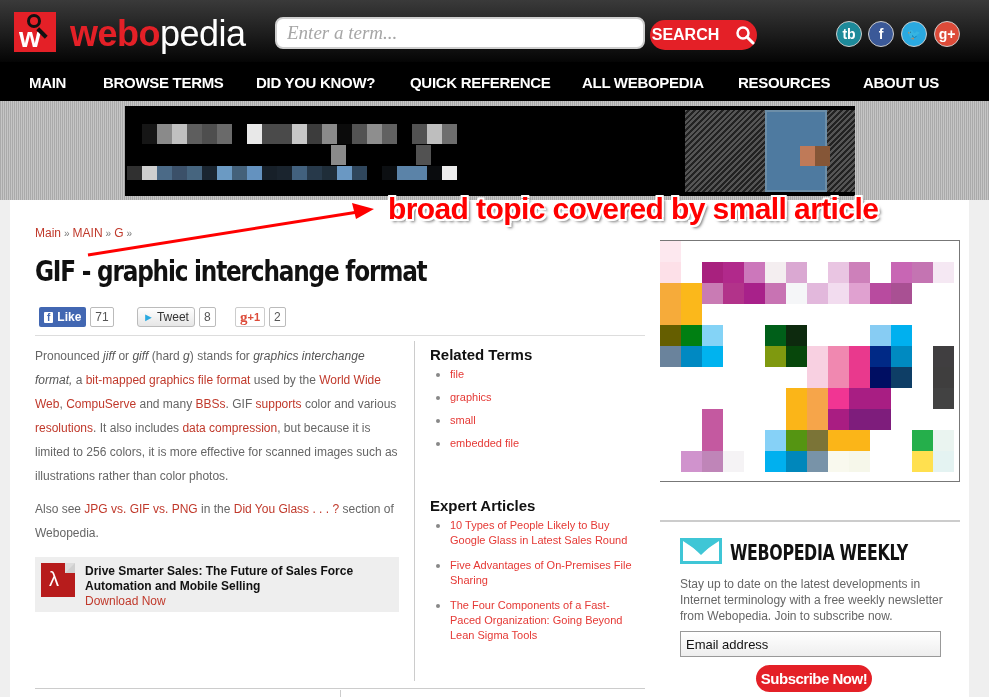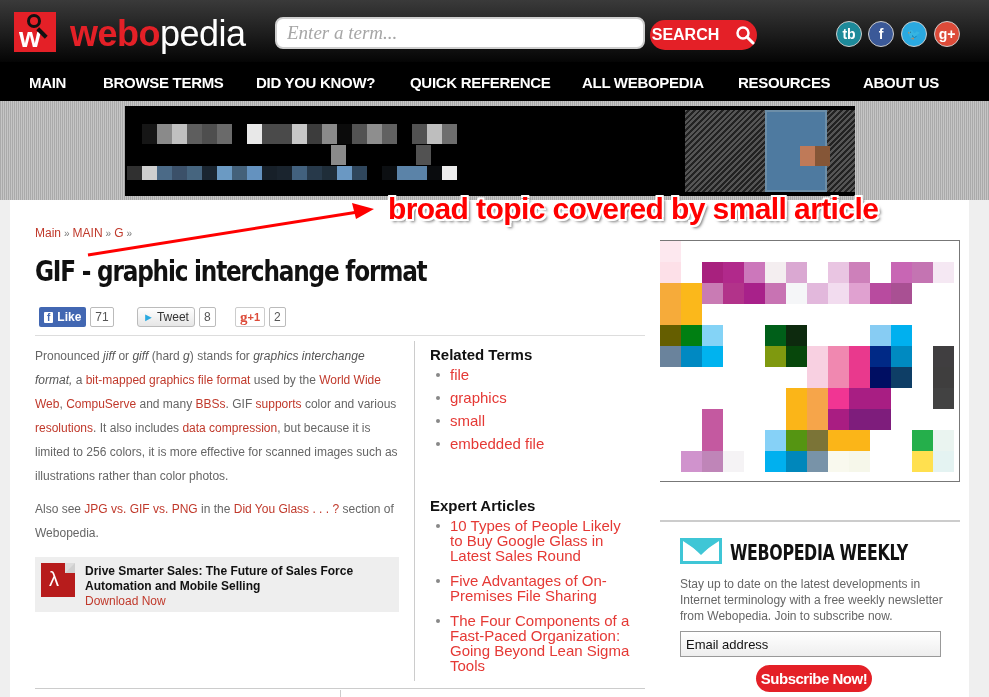--- a/index.html
+++ b/index.html
@@ -53,21 +53,21 @@
   .also { position: absolute; left: 35px; top: 497px; width: 370px; font-size: 12px; line-height: 24px; color: #666; }
   .also a { color: #c0392b; text-decoration: none; }
   .promo { position: absolute; left: 35px; top: 557px; width: 364px; height: 55px; background: #eee; }
   .pdf-icon { position: absolute; left: 6px; top: 6px; width: 34px; height: 34px; background: #b71c1c; }
   .pdf-icon .fold { position: absolute; right: 0; top: 0; width: 0; height: 0; border-left: 10px solid #ddd; border-bottom: 10px solid #d0d0d0; }
   .pdf-icon .glyph { position: absolute; left: 8px; top: 5px; color: #fff; font-size: 20px; }
   .promo-title { position: absolute; left: 50px; top: 7px; font-size: 12px; font-weight: bold; color: #111; line-height: 15px; width: 300px; }
   .promo-link { position: absolute; left: 50px; top: 37px; font-size: 12px; color: #c0392b; text-decoration: none; }
 
   .side-h { position: absolute; left: 430px; font-size: 15px; font-weight: bold; color: #111; }
-  .side-list { position: absolute; left: 436px; width: 200px; list-style: none; font-size: 15px; }
+  .side-list { position: absolute; left: 436px; width: 200px; list-style: none; font-size: 11px; }
   .side-list li { position: relative; padding-left: 14px; color: #e53935; }
   .side-list li::before { content: ""; position: absolute; left: 0; top: 6px; width: 4px; height: 4px; border-radius: 50%; background: #888; }
   .side-list a { color: #e53935; text-decoration: none; }
   .rel li { height: 23px; line-height: 15px; }
   .exp li { line-height: 15px; margin-bottom: 10px; }
 
   .hr-bottom { position: absolute; left: 35px; top: 688px; width: 610px; height: 1px; background: #ccc; }
   .vline2 { position: absolute; left: 340px; top: 690px; width: 1px; height: 7px; background: #ccc; }
 
   

